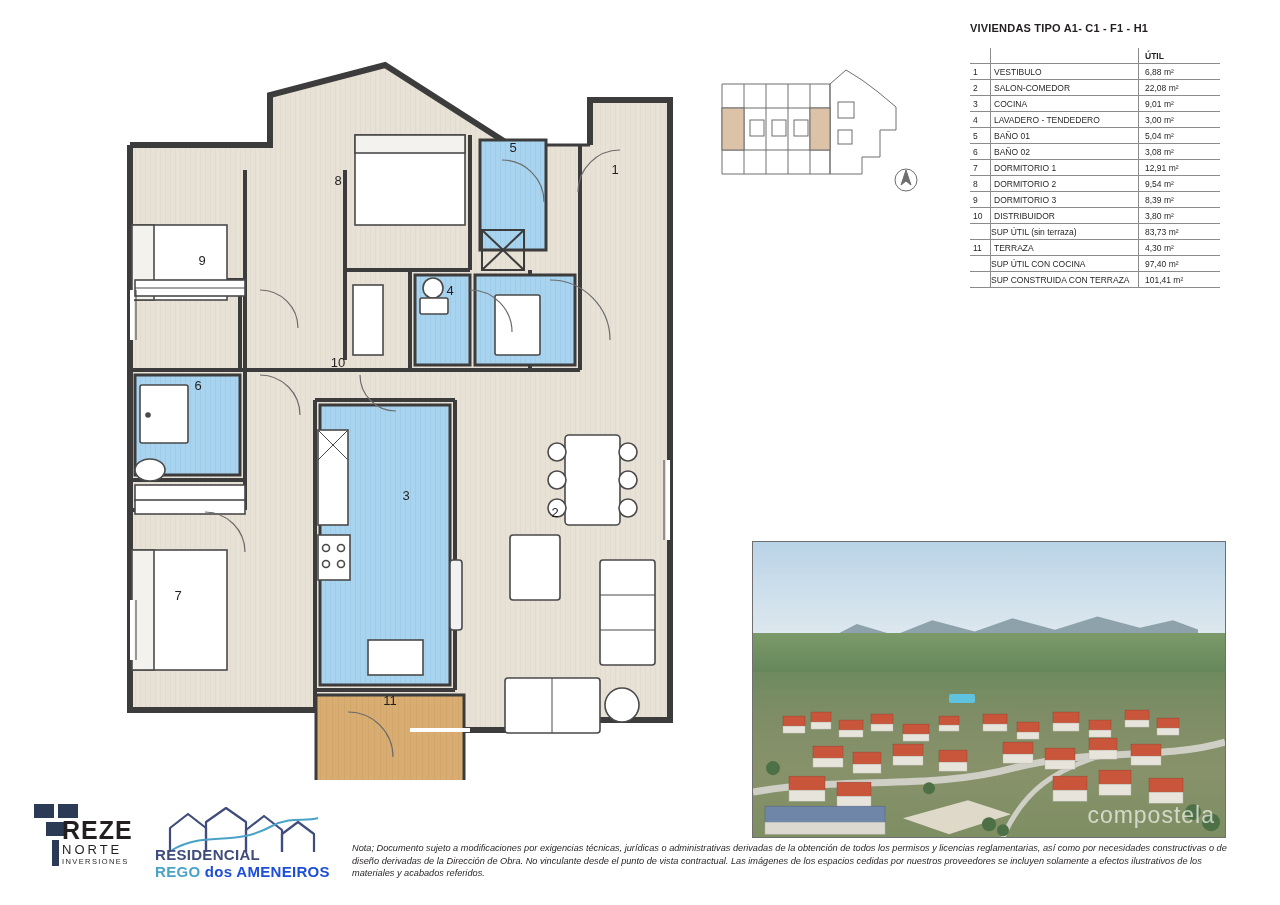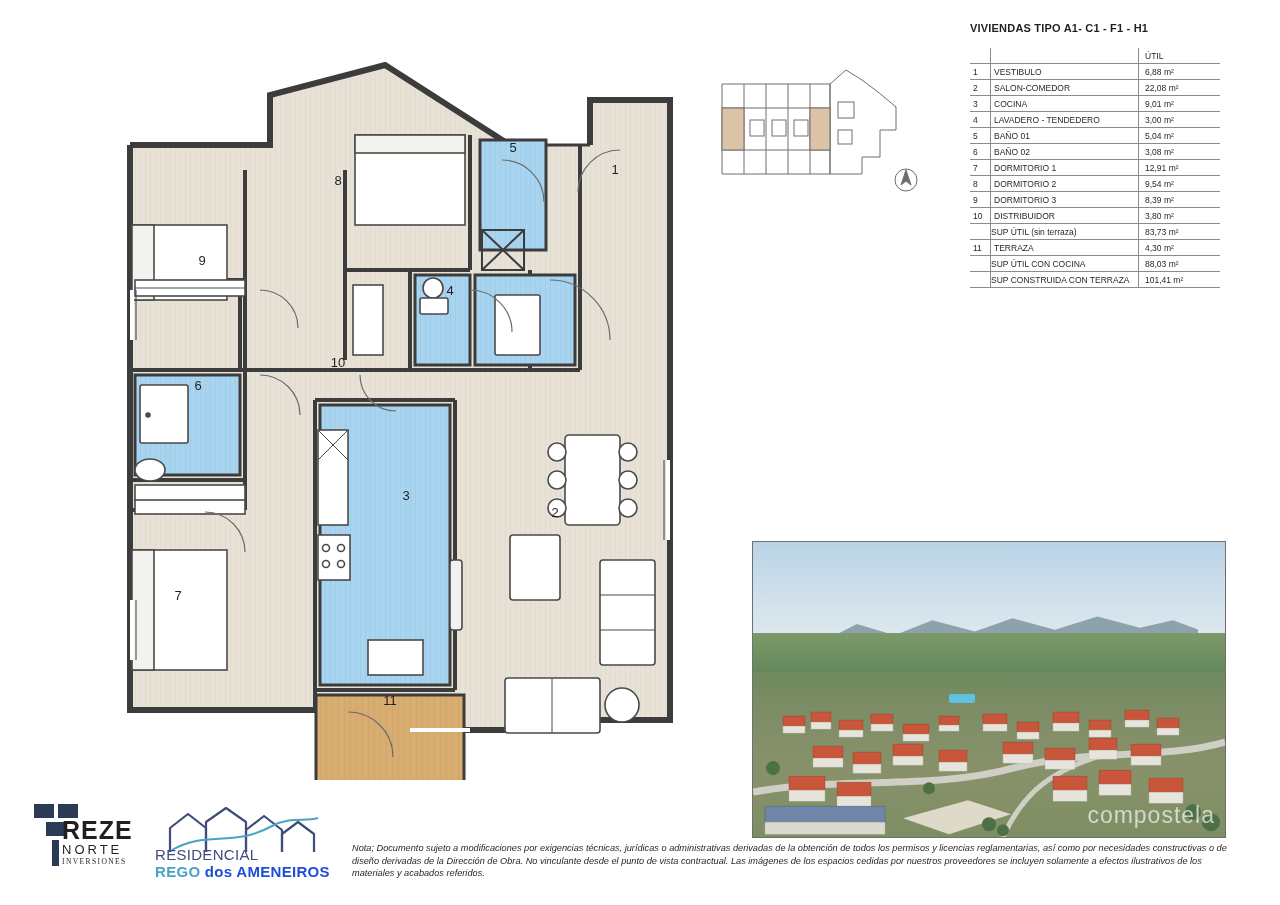--- a/index.html
+++ b/index.html
@@ -28,21 +28,21 @@
     border-top:1px solid #8b8b8b;
     border-bottom:1px solid #8b8b8b;
     padding:2px 3px;
     height:11px;
     color:#231f20;
     white-space:nowrap;
   }
   table.areas tr td.num { width:14px; text-align:left; border-right:1px solid #8b8b8b; }
   table.areas tr td.name { text-align:left; }
   table.areas tr td.val { text-align:left; width:72px; border-left:1px solid #8b8b8b; padding-left:6px;}
-  table.areas tr.head td { border-top:none; border-bottom:1px solid #8b8b8b; font-weight:normal; }
+  table.areas tr.head td { border-top:none; border-bottom:1px solid #8b8b8b; font-weight:bold; }
   table.areas tr.head td.num { border-right:1px solid #8b8b8b; border-top:none; }
   table.areas tr.sum td.name { padding-left:0; }
 
   
   .keyplan { position:absolute; left:710px; top:52px; width:240px; height:150px; }
 
   
   .photo {
     position:absolute; left:752px; top:541px; width:472px; height:295px;
     border:1px solid #6f6f6f;
@@ -78,27 +78,27 @@
     font-style:italic;
     font-size:9.2px;
     line-height:12.5px;
     color:#231f20;
   }
 
   
   .logo-treze { position:absolute; left:28px; top:800px; width:120px; height:75px; }
   .logo-res  { position:absolute; left:152px; top:800px; width:190px; height:80px; }
   .res-text  { position:absolute; left:155px; top:846px; }
-  .res-line1 { font-size:15px; font-weight:normal; color:#3f4c7c; letter-spacing:.3px; }
+  .res-line1 { font-size:15px; font-weight:bold; color:#3f4c7c; letter-spacing:.3px; }
   .res-line2 { font-size:15px; font-weight:bold; color:#4aa3c7; letter-spacing:.3px; }
   .res-line2 .dark { color:#1d4ed8; }
   .treze-text { position:absolute; left:62px; top:818px; }
   .treze-1 { font-size:25px; font-weight:bold; letter-spacing:1px; color:#231f20; line-height:25px;}
   .treze-2 { font-size:13px; letter-spacing:3px; color:#231f20; line-height:14px;}
-  .treze-3 { font-size:7.5px; letter-spacing:1.4px; color:#231f20; line-height:9px;font-family:Liberation Serif, serif;}
+  .treze-3 { font-size:7.5px; letter-spacing:1.4px; color:#231f20; line-height:9px;}
 </style>
 </head>
 <body>
 
 <div class="page">
 
   <div class="plan">
     <svg width="580" height="740" viewBox="0 0 580 740" xmlns="http://www.w3.org/2000/svg">
       <defs>
         <pattern id="tile" width="6" height="6" patternUnits="userSpaceOnUse">
@@ -363,21 +363,21 @@
             <td class="val">83,73 m²</td>
           </tr>
         <tr>
             <td class="num">11</td>
             <td class="name">TERRAZA</td>
             <td class="val">4,30 m²</td>
           </tr>
         <tr class="sum">
             <td class="num"></td>
             <td class="name">SUP ÚTIL CON COCINA</td>
-            <td class="val">88,03 m²</td>
+            <td class="val">97,40 m²</td>
           </tr>
         <tr class="sum">
             <td class="num"></td>
             <td class="name">SUP CONSTRUIDA CON TERRAZA</td>
             <td class="val">101,41 m²</td>
           </tr>
       </tbody>
     </table>
   </div>
 

